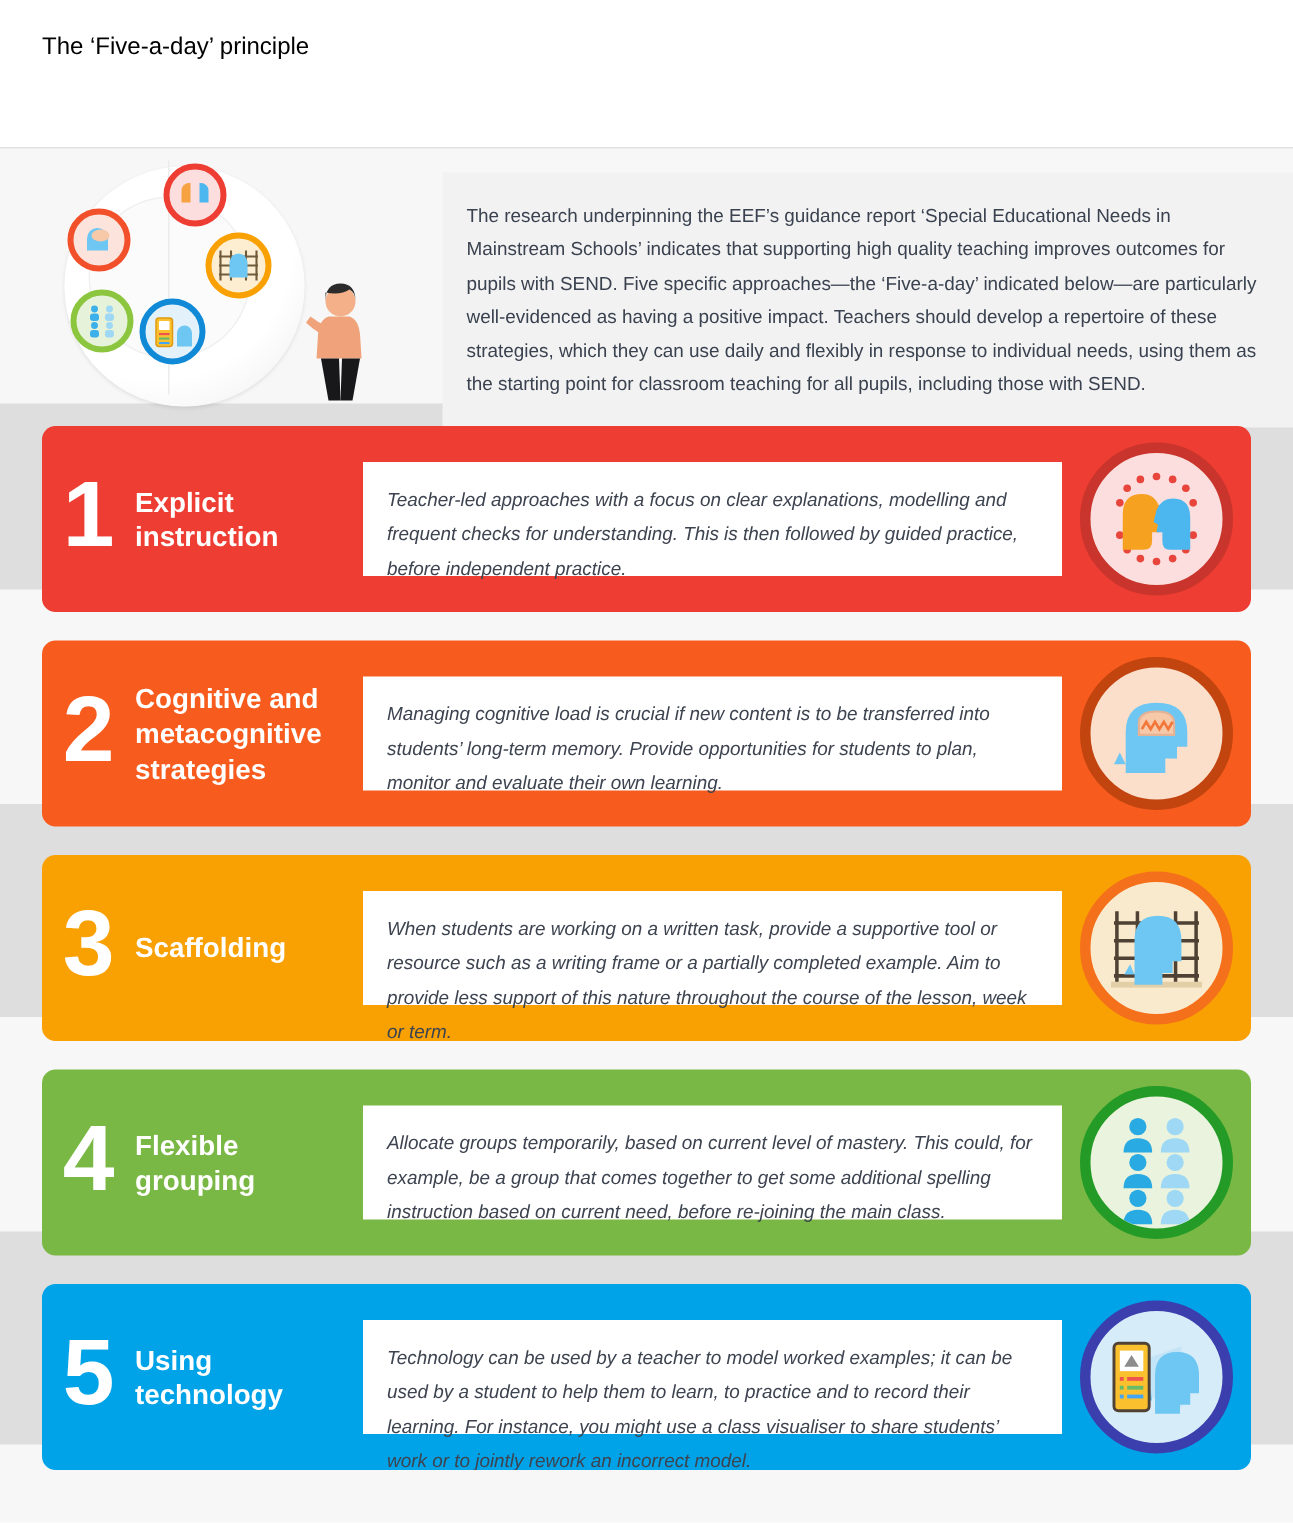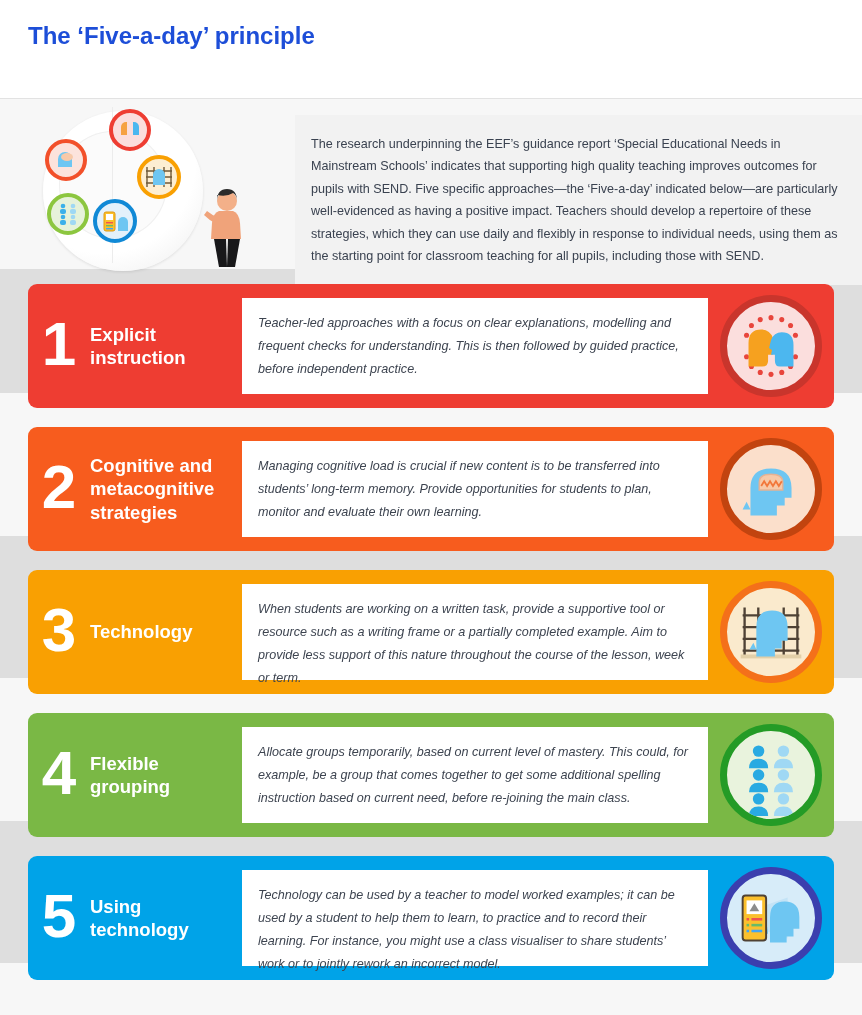--- a/index.html
+++ b/index.html
@@ -24,23 +24,23 @@
   }
   .title {
     font-size: 26px;
     font-weight: bold;
     color: #121212;
     letter-spacing: -0.3px;
     line-height: 1.15;
     margin: 0 0 4px 0;
   }
   .subtitle {
-    font-size: 24px;
-    font-weight: bold;
-    color: #1d4ed8;
+    font-size: 16px;
+    font-weight: normal;
+    color: #000000;
     line-height: 1.2;
     margin: 0;
   }
 
   
   .canvas {
     position: relative;
     width: 862px;
     height: 917px;
     background: #f7f7f7;
@@ -150,21 +150,21 @@
     color: #ffffff;
     font-size: 18.5px;
     font-weight: bold;
     line-height: 1.26;
     padding-right: 0;
     box-sizing: border-box;
   }
   .row-card {
     flex: 1;
     background: #ffffff;
-    margin: 14px 0;
+    margin: 24px 0;
     padding: 14px 16px;
     box-sizing: border-box;
     font-size: 12.6px;
     font-style: italic;
     line-height: 1.82;
     color: #3d4450;
   }
   .row-icon {
     width: 126px;
     flex: none;
@@ -302,21 +302,21 @@
           <path d="M20 58 l-4 8 h8 z" fill="#6ec6f2"></path>
           <path d="M33 38 q0-8 12-8 q12 0 12 8 v8 H33 z" fill="#f7c9a8" stroke="#e5b294" stroke-width="1.5"></path>
           <path d="M35 42 l3-5 l3 5 l3-5 l3 5 l3-5 l3 5 l3-5" stroke="#f2773a" stroke-width="1.8" fill="none"></path>
         </svg>
       </div>
     </div>
   </div>
 
   <div class="row" style="top:471px;height:124px;background:#f9a002;">
     <div class="row-num">3</div>
-    <div class="row-head">Technology</div>
+    <div class="row-head">Scaffolding</div>
     <div class="row-card">When students are working on a written task, provide a supportive tool or resource such as a writing frame or a partially completed example. Aim to provide less support of this nature throughout the course of the lesson, week or term.</div>
     <div class="row-icon">
       <div class="medallion" style="border:7px solid #f4701a;background:#faeacd;">
         <svg viewBox="0 0 90 90" width="90" height="90" aria-hidden="true">
           <g stroke="#4f4235" stroke-width="2.4" fill="none">
             <path d="M18 20 V70 M32 20 V70 M58 20 V70 M72 20 V70"></path>
             <path d="M16 28 H74 M16 40 H74 M16 52 H74 M16 64 H74"></path>
           </g>
           <rect x="14" y="68" width="62" height="4" fill="#e2cfa8"></rect>
           <path d="M30 70 V40 q0-17 16-17 q16 0 16 17 v14 h-6 v8 h-7 v8 z" fill="#6ec6f2"></path>

